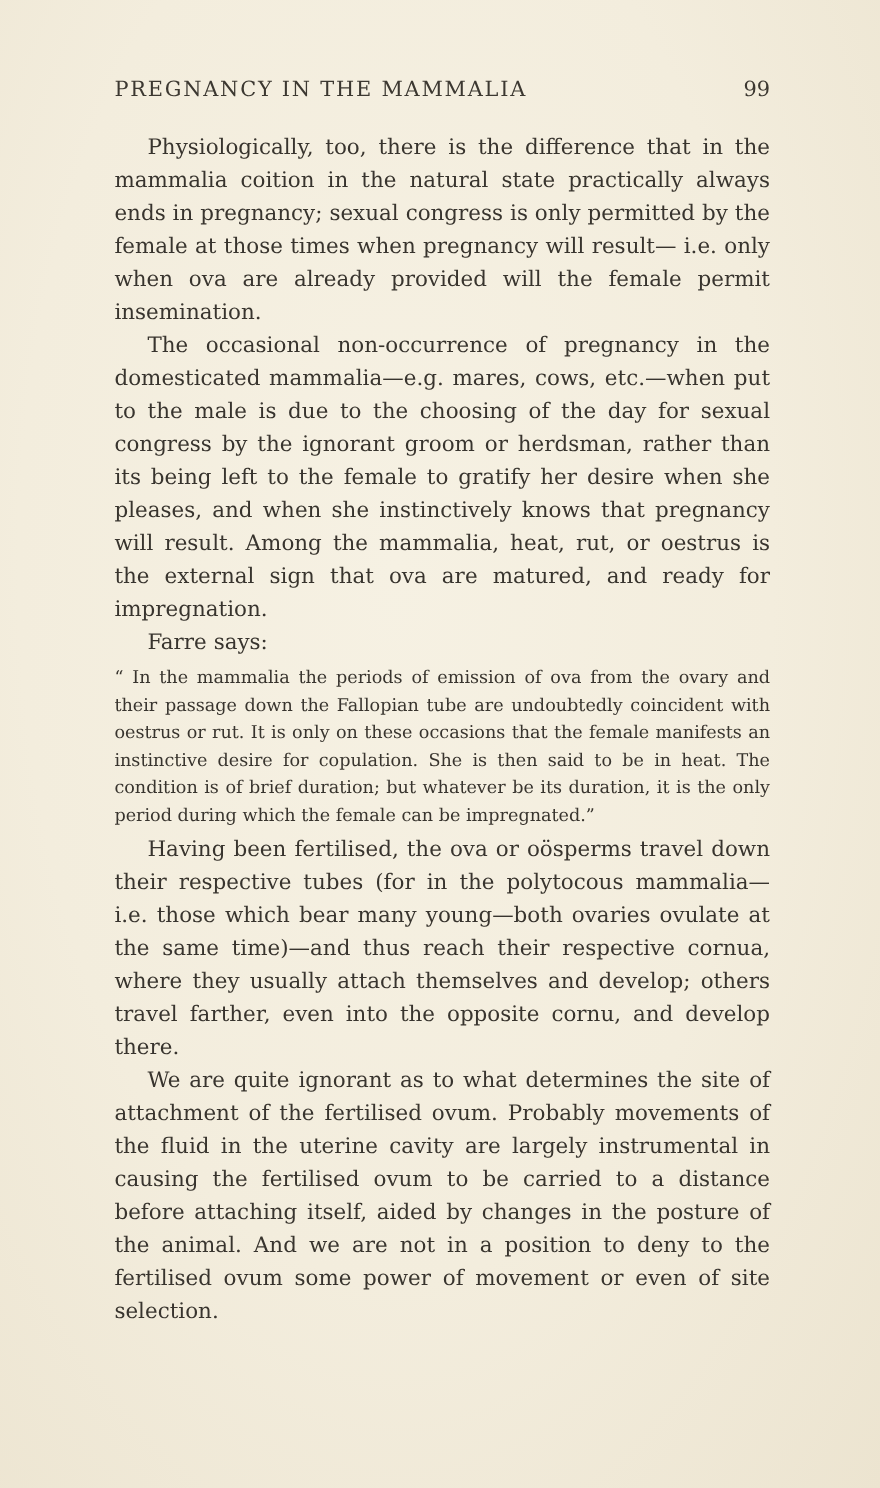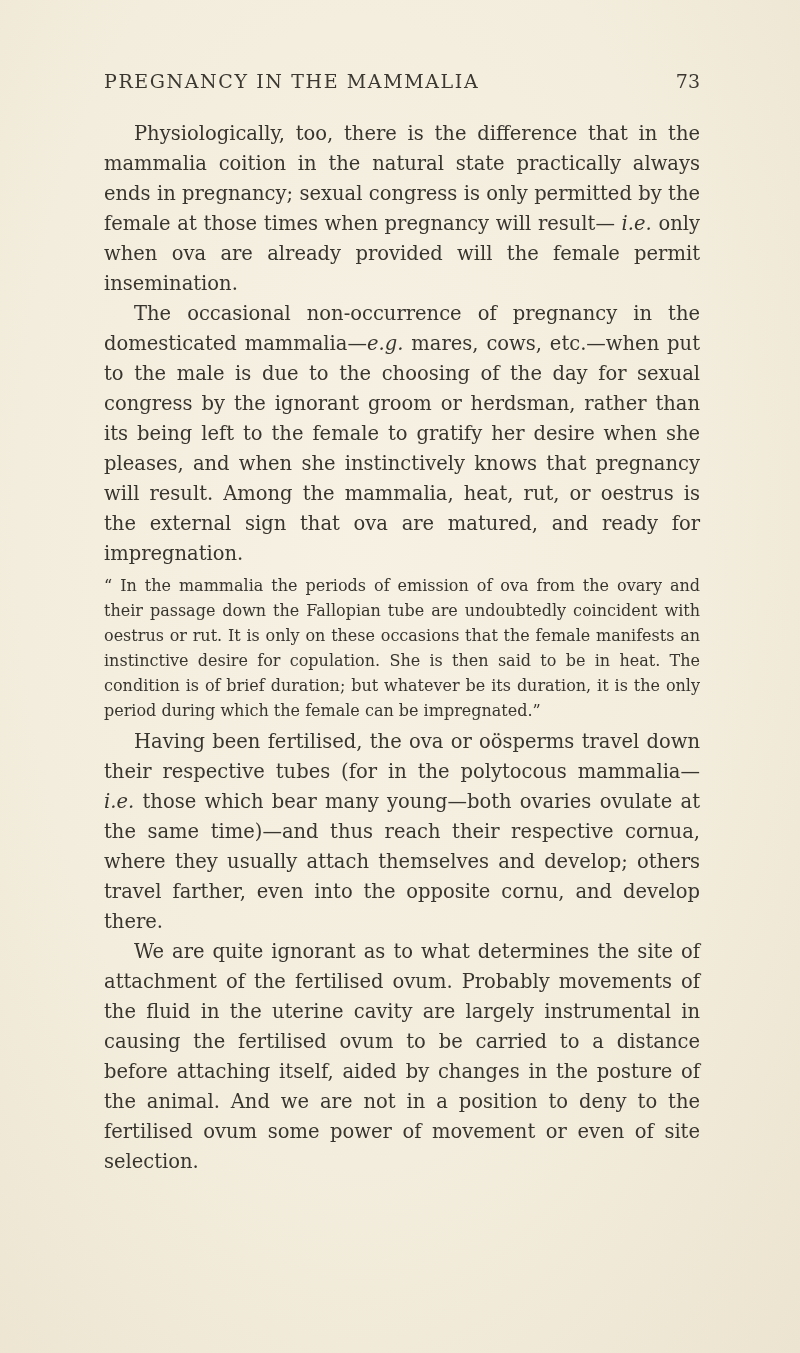--- a/index.html
+++ b/index.html
@@ -44,31 +44,31 @@
   .body-text p.indent {
     text-indent: 30px;
   }
   .body-text p.quote {
     font-size: 16px;
     line-height: 25px;
     margin: 4px 0;
     text-indent: 0;
   }
   .it {
-    font-style: italic;
   }
 </style>
 </head>
 <body>
 
 <div class="page">
   <div class="header">
     <span class="running-title">PREGNANCY IN THE MAMMALIA</span>
-    <span class="page-number">73</span>
+    <span class="page-number">99</span>
   </div>
   <div class="body-text">
       <p class="body indent"><span>Physiologically, too, there is the difference that in the mammalia coition in the natural state practically always ends in pregnancy; sexual congress is only permitted by the female at those times when pregnancy will result— </span><span class="it">i.e.</span><span> only when ova are already provided will the female permit insemination.</span></p>
       <p class="body indent"><span>The occasional non-occurrence of pregnancy in the domesticated mammalia—</span><span class="it">e.g.</span><span> mares, cows, etc.—when put to the male is due to the choosing of the day for sexual congress by the ignorant groom or herdsman, rather than its being left to the female to gratify her desire when she pleases, and when she instinctively knows that pregnancy will result. Among the mammalia, heat, rut, or oestrus is the external sign that ova are matured, and ready for impregnation.</span></p>
+      <p class="body indent"><span class="it">Farre</span><span> says:</span></p>
       <p class="quote"><span>“ In the mammalia the periods of emission of ova from the ovary and their passage down the Fallopian tube are undoubtedly coincident with oestrus or rut. It is only on these occasions that the female manifests an instinctive desire for copulation. She is then said to be in heat. The condition is of brief duration; but whatever be its duration, it is the only period during which the female can be impregnated.”</span></p>
       <p class="body indent"><span>Having been fertilised, the ova or oösperms travel down their respective tubes (for in the polytocous mammalia— </span><span class="it">i.e.</span><span> those which bear many young—both ovaries ovulate at the same time)—and thus reach their respective cornua, where they usually attach themselves and develop; others travel farther, even into the opposite cornu, and develop there.</span></p>
       <p class="body indent"><span>We are quite ignorant as to what determines the site of attachment of the fertilised ovum. Probably movements of the fluid in the uterine cavity are largely instrumental in causing the fertilised ovum to be carried to a distance before attaching itself, aided by changes in the posture of the animal. And we are not in a position to deny to the fertilised ovum some power of movement or even of site selection.</span></p>
     </div>
 </div>
 
 </body></html>

